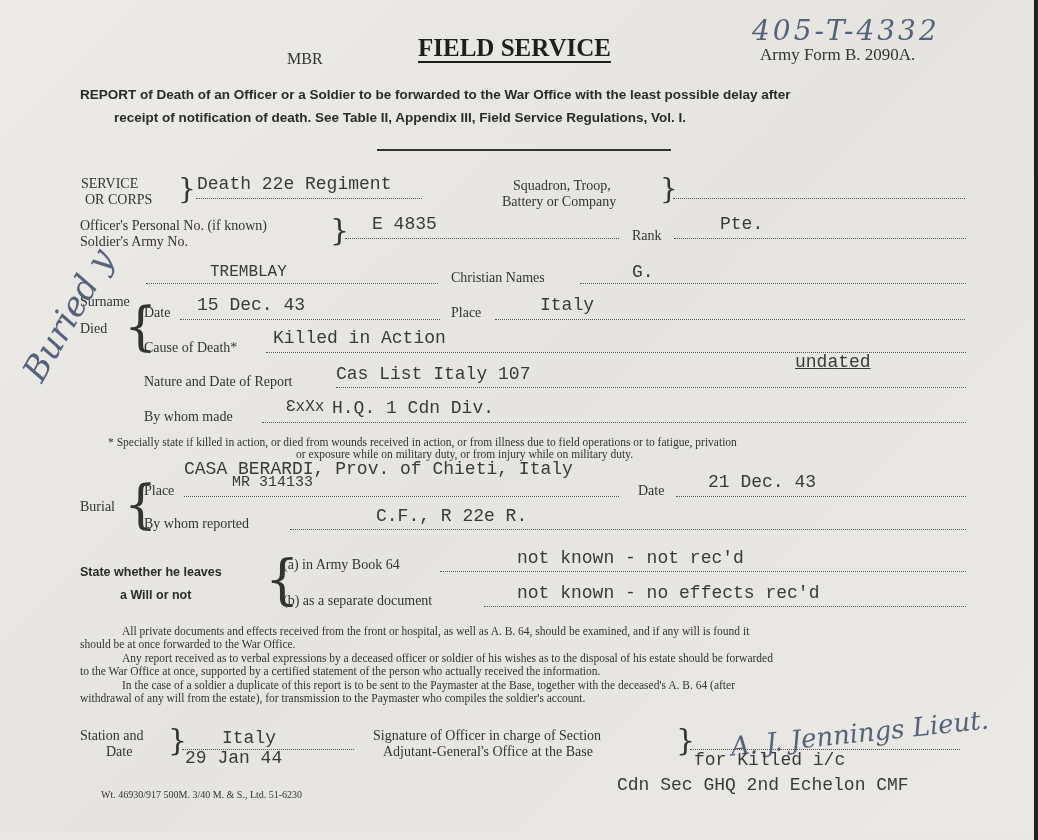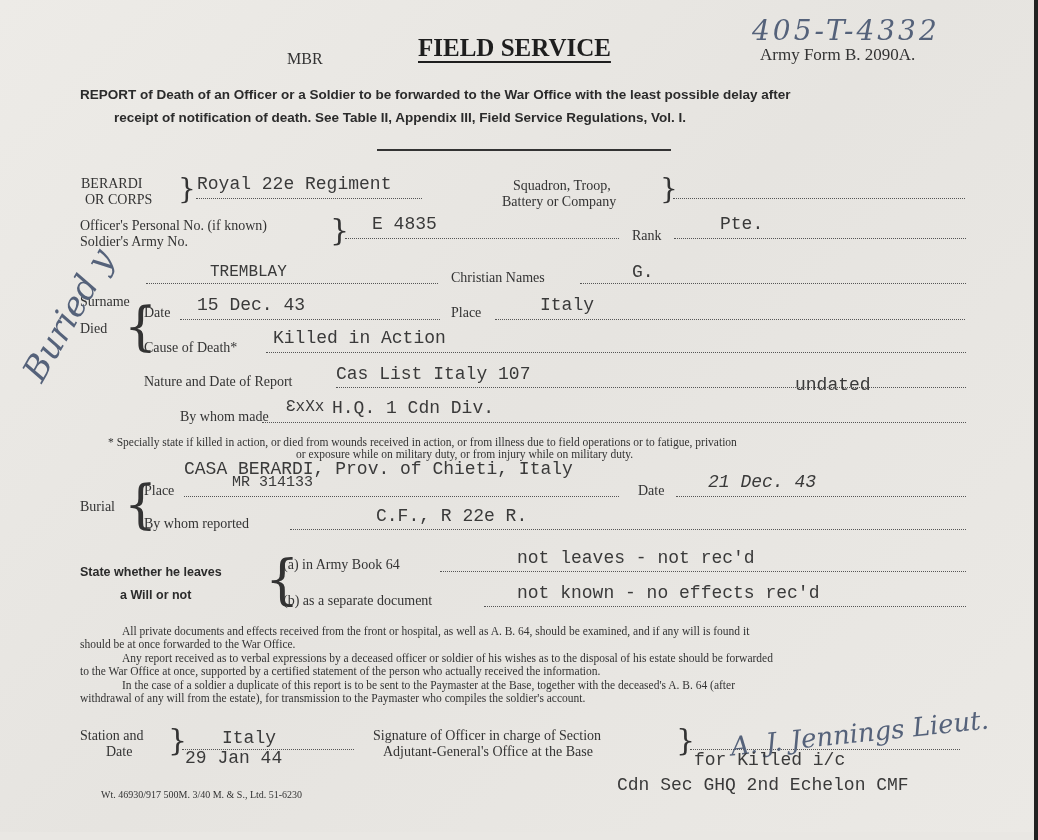--- a/index.html
+++ b/index.html
@@ -24,24 +24,24 @@
 <div class="paper">
 
   <div class="abs hand" style="left:752px;top:14px;font-size:28px;letter-spacing:3px;">405-T-4332</div>
   <div class="abs serif" style="left:287px;top:50px;font-size:16px;">MBR</div>
   <div class="abs" style="left:418px;top:34px;font-family:'Liberation Serif',serif;font-weight:bold;font-size:25px;color:#1e1e1e;text-decoration:underline;text-underline-offset:5px;">FIELD SERVICE</div>
   <div class="abs serif" style="left:760px;top:45px;font-size:17px;">Army Form B. 2090A.</div>
   <div class="abs bold-sans" style="left:80px;top:87px;font-size:13.5px;">REPORT of Death of an Officer or a Soldier to be forwarded to the War Office with the least possible delay after</div>
   <div class="abs bold-sans" style="left:114px;top:110px;font-size:13.5px;">receipt of notification of death.  See Table II, Appendix III, Field Service Regulations, Vol. I.</div>
   <div class="abs" style="left:377px;top:149px;width:294px;height:2px;background:#333;"></div>
 
-  <div class="abs serif" style="left:81px;top:176px;">BERARDI</div>
+  <div class="abs serif" style="left:81px;top:176px;">SERVICE</div>
   <div class="abs serif" style="left:85px;top:192px;">OR CORPS</div>
   <div class="brace" style="left:178px;top:172px;font-size:28px;">}</div>
-  <div class="abs type" style="left:197px;top:174px;">Royal 22e Regiment</div>
+  <div class="abs type" style="left:197px;top:174px;">Death 22e Regiment</div>
   <div class="dots" style="left:196px;top:198px;width:226px;"></div>
   <div class="abs serif" style="left:513px;top:178px;">Squadron, Troop,</div>
   <div class="abs serif" style="left:502px;top:194px;">Battery or Company</div>
   <div class="brace" style="left:660px;top:172px;font-size:28px;">}</div>
   <div class="dots" style="left:673px;top:198px;width:292px;"></div>
 
   <div class="abs serif" style="left:80px;top:218px;">Officer's Personal No. (if known)</div>
   <div class="abs serif" style="left:80px;top:234px;">Soldier's Army No.</div>
   <div class="brace" style="left:330px;top:212px;font-size:30px;">}</div>
   <div class="abs type" style="left:372px;top:214px;">E 4835</div>
@@ -64,48 +64,48 @@
   <div class="dots" style="left:180px;top:319px;width:260px;"></div>
   <div class="abs serif" style="left:451px;top:305px;">Place</div>
   <div class="abs type" style="left:540px;top:295px;">Italy</div>
   <div class="dots" style="left:495px;top:319px;width:470px;"></div>
   <div class="abs serif" style="left:144px;top:340px;">Cause of Death*</div>
   <div class="abs type" style="left:273px;top:328px;">Killed in Action</div>
   <div class="dots" style="left:266px;top:352px;width:700px;"></div>
 
   <div class="abs serif" style="left:144px;top:374px;">Nature and Date of Report</div>
   <div class="abs type" style="left:336px;top:364px;">Cas List Italy 107</div>
-  <div class="abs type" style="left:795px;top:375px;">undated</div>
+  <div class="abs type" style="left:795px;top:352px;text-decoration:underline;">undated</div>
   <div class="dots" style="left:336px;top:387px;width:630px;"></div>
-  <div class="abs serif" style="left:144px;top:409px;margin-left:36px;">By whom made</div>
+  <div class="abs serif" style="left:144px;top:409px;">By whom made</div>
   <div class="abs type" style="left:286px;top:398px;font-size:16px;">ƐxXx</div>
   <div class="abs type" style="left:332px;top:398px;">H.Q. 1 Cdn Div.</div>
   <div class="dots" style="left:262px;top:422px;width:704px;"></div>
 
   <div class="abs serif small" style="left:108px;top:436px;">* Specially state if killed in action, or died from wounds received in action, or from illness due to field operations or to fatigue, privation</div>
   <div class="abs serif small" style="left:296px;top:448px;">or exposure while on military duty, or from injury while on military duty.</div>
 
   <div class="abs type" style="left:184px;top:459px;">CASA BERARDI, Prov. of Chieti, Italy</div>
   <div class="abs type" style="left:232px;top:474px;font-size:15px;">MR 314133</div>
   <div class="abs serif" style="left:80px;top:499px;">Burial</div>
   <div class="brace" style="left:124px;top:474px;font-size:52px;">{</div>
   <div class="abs serif" style="left:144px;top:483px;">Place</div>
   <div class="dots" style="left:184px;top:496px;width:435px;"></div>
   <div class="abs serif" style="left:638px;top:483px;">Date</div>
-  <div class="abs type" style="left:708px;top:472px;font-style:italic;">21 Dec. 43</div>
+  <div class="abs type" style="left:708px;top:472px;">21 Dec. 43</div>
   <div class="dots" style="left:676px;top:496px;width:290px;"></div>
   <div class="abs serif" style="left:144px;top:516px;">By whom reported</div>
   <div class="abs type" style="left:376px;top:506px;">C.F., R 22e R.</div>
   <div class="dots" style="left:290px;top:529px;width:676px;"></div>
 
   <div class="abs bold-sans" style="left:80px;top:565px;font-size:12.5px;text-align:center;">State whether he leaves</div>
   <div class="abs bold-sans" style="left:120px;top:588px;font-size:12.5px;">a Will or not</div>
   <div class="brace" style="left:265px;top:548px;font-size:54px;">{</div>
   <div class="abs serif" style="left:283px;top:557px;">(a) in Army Book 64</div>
-  <div class="abs type" style="left:517px;top:548px;">not leaves - not rec'd</div>
+  <div class="abs type" style="left:517px;top:548px;">not known - not rec'd</div>
   <div class="dots" style="left:440px;top:571px;width:526px;"></div>
   <div class="abs serif" style="left:283px;top:593px;">(b) as a separate document</div>
   <div class="abs type" style="left:517px;top:583px;">not known - no effects rec'd</div>
   <div class="dots" style="left:484px;top:606px;width:482px;"></div>
 
   <div class="abs serif small" style="left:122px;top:625px;">All private documents and effects received from the front or hospital, as well as A. B. 64, should be examined, and if any will is found it</div>
   <div class="abs serif small" style="left:80px;top:638px;">should be at once forwarded to the War Office.</div>
   <div class="abs serif small" style="left:122px;top:652px;">Any report received as to verbal expressions by a deceased officer or soldier of his wishes as to the disposal of his estate should be forwarded</div>
   <div class="abs serif small" style="left:80px;top:665px;">to the War Office at once, supported by a certified statement of the person who actually received the information.</div>
   <div class="abs serif small" style="left:122px;top:679px;">In the case of a soldier a duplicate of this report is to be sent to the Paymaster at the Base, together with the deceased's A. B. 64 (after</div>

